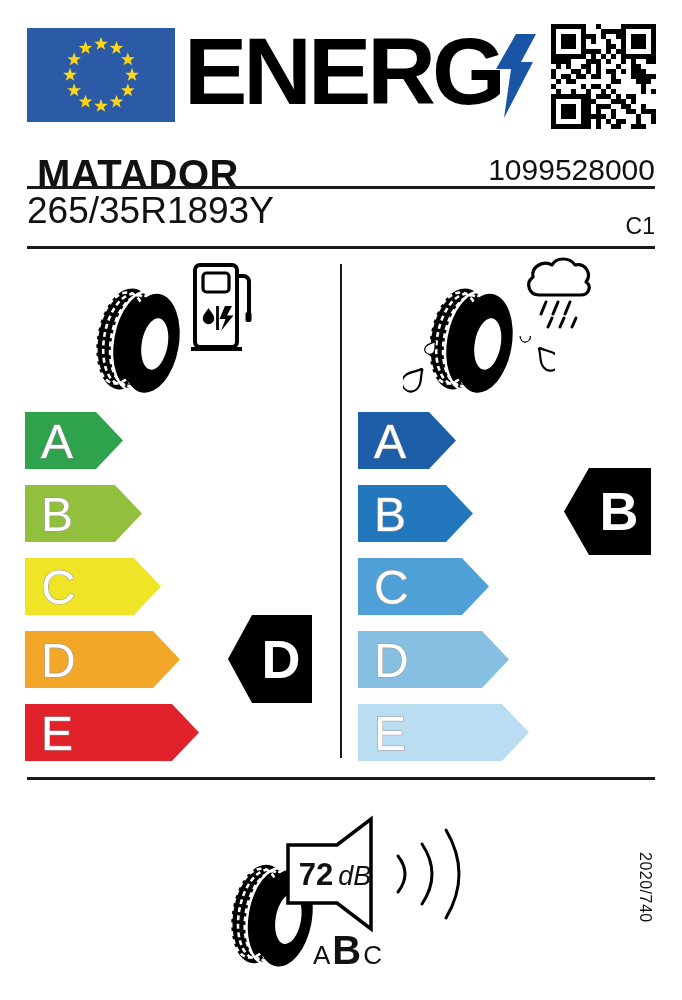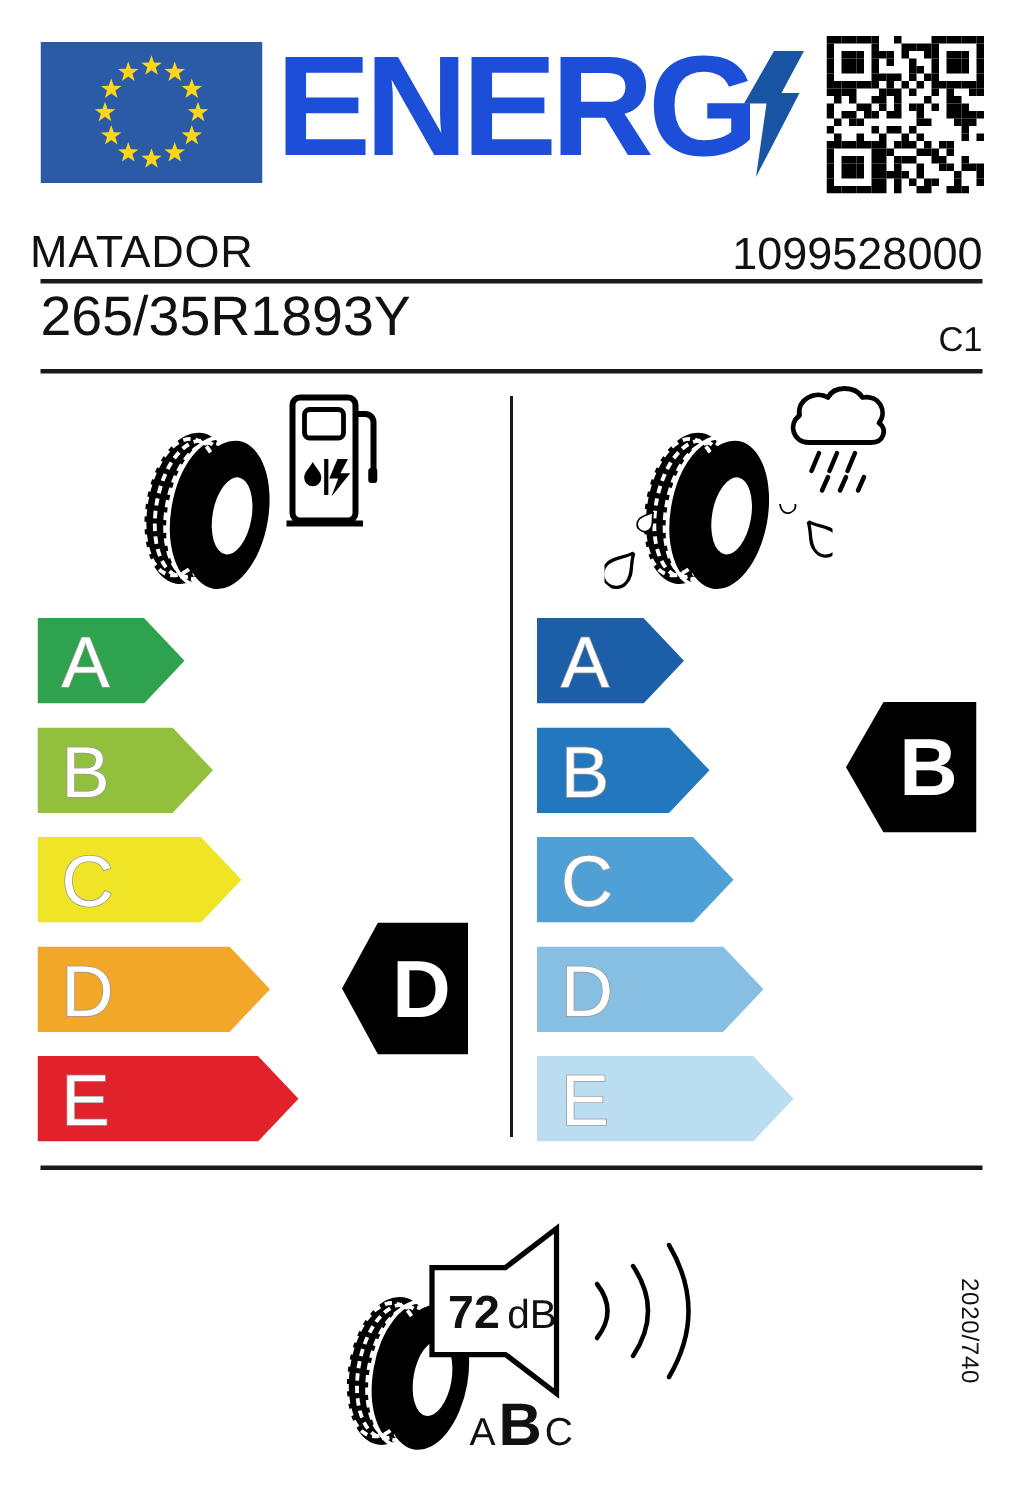--- a/index.html
+++ b/index.html
@@ -1,37 +1,37 @@
 <!DOCTYPE html>
 <html><head>
 <meta charset="utf-8">
 <style>
   html,body{margin:0;padding:0;background:#fff;}
   #label{position:relative;width:682px;height:1000px;background:#fff;overflow:hidden;
          font-family:"Liberation Sans","DejaVu Sans",sans-serif;color:#111;}
   .abs{position:absolute;}
   
   #energ-text{left:184px;top:22px;font-size:95px;font-weight:bold;letter-spacing:-4px;line-height:98px;}
-  #brand{left:20px;top:152px;font-size:30px;font-weight:normal;letter-spacing:.5px;}
+  #brand{left:37px;top:152px;font-size:40px;font-weight:bold;letter-spacing:.5px;}
   #article{right:27px;top:153px;font-size:30px;}
   #tyre-dim{left:27px;top:190px;font-size:37px;}
   #tyre-class{right:27px;top:213px;font-size:23px;margin-left:32px;}
   .hline{left:27px;width:628px;height:3px;background:#1a1a1a;}
   #line1{top:186px;} #line2{top:246px;} #line3{top:777px;}
   #vdiv{left:340px;top:264px;width:2px;height:494px;background:#1a1a1a;}
   
   .bar{position:absolute;display:block;}
   .bar text{font-family:"Liberation Sans","DejaVu Sans",sans-serif;font-size:48px;fill:#fff;
             stroke:#9a9a9a;stroke-width:1.1;paint-order:stroke;}
   .indicator text{font-family:"Liberation Sans","DejaVu Sans",sans-serif;font-size:54px;font-weight:bold;fill:#fff;}
   
   #db-box{left:289px;top:857px;width:92px;height:36px;display:flex;justify-content:center;
           align-items:baseline;gap:5px;}
   #db-val{font-size:31px;font-weight:bold;line-height:36px;}
-  #db-unit{font-size:27px;}
+  #db-unit{font-size:27px;font-style:italic;}
   #abc{left:313px;top:928px;display:flex;align-items:baseline;gap:2px;}
   #abc .s{font-size:26px;} #abc .b{font-size:40px;font-weight:bold;}
   #regulation{left:654px;top:852px;font-size:16px;letter-spacing:.5px;transform:rotate(90deg);
               transform-origin:0 0;white-space:nowrap;}
   svg{display:block;}
 </style>
 </head>
 <body>
 
 <div id="label">
@@ -66,21 +66,21 @@
         <polygon points="89.50,66.65 91.20,71.50 96.35,71.62 92.26,74.74 93.73,79.67 89.50,76.75 85.27,79.67 86.74,74.74 82.65,71.62 87.80,71.50" fill="#FFD617"></polygon>
         <polygon points="74.00,70.80 75.70,75.65 80.85,75.78 76.76,78.90 78.23,83.82 74.00,80.90 69.77,83.82 71.24,78.90 67.15,75.78 72.30,75.65" fill="#FFD617"></polygon>
         <polygon points="58.50,66.65 60.20,71.50 65.35,71.62 61.26,74.74 62.73,79.67 58.50,76.75 54.27,79.67 55.74,74.74 51.65,71.62 56.80,71.50" fill="#FFD617"></polygon>
         <polygon points="47.15,55.30 48.86,60.15 54.00,60.28 49.91,63.40 51.39,68.32 47.15,65.40 42.92,68.32 44.40,63.40 40.31,60.28 45.45,60.15" fill="#FFD617"></polygon>
         <polygon points="43.00,39.80 44.70,44.65 49.85,44.78 45.76,47.90 47.23,52.82 43.00,49.90 38.77,52.82 40.24,47.90 36.15,44.78 41.30,44.65" fill="#FFD617"></polygon>
         <polygon points="47.15,24.30 48.86,29.15 54.00,29.28 49.91,32.40 51.39,37.32 47.15,34.40 42.92,37.32 44.40,32.40 40.31,29.28 45.45,29.15" fill="#FFD617"></polygon>
         <polygon points="58.50,12.95 60.20,17.81 65.35,17.93 61.26,21.05 62.73,25.98 58.50,23.05 54.27,25.98 55.74,21.05 51.65,17.93 56.80,17.81" fill="#FFD617"></polygon>
       </g>
   </svg>
 
-  <div class="abs" id="energ-text" style="color: #1d4ed8;">ENERG</div>
+  <div class="abs" id="energ-text" style="color: #000000;">ENERG</div>
 
   <svg class="abs" style="left:496px;top:34px" width="40" height="84" viewBox="0 0 40 84">
     <polygon points="20,0 40,0 25,28 37,28 8,84 15,35 0,35" fill="#1A55A5"></polygon>
   </svg>
 
   <svg class="abs" style="left:551px;top:24px" width="105" height="105" viewBox="0 0 105 105" id="qr">
     <rect width="105" height="105" fill="#fff"></rect>
   <rect x="0" y="0" width="5" height="5" fill="#000"></rect>
       <rect x="5" y="0" width="5" height="5" fill="#000"></rect>
       <rect x="10" y="0" width="5" height="5" fill="#000"></rect>

